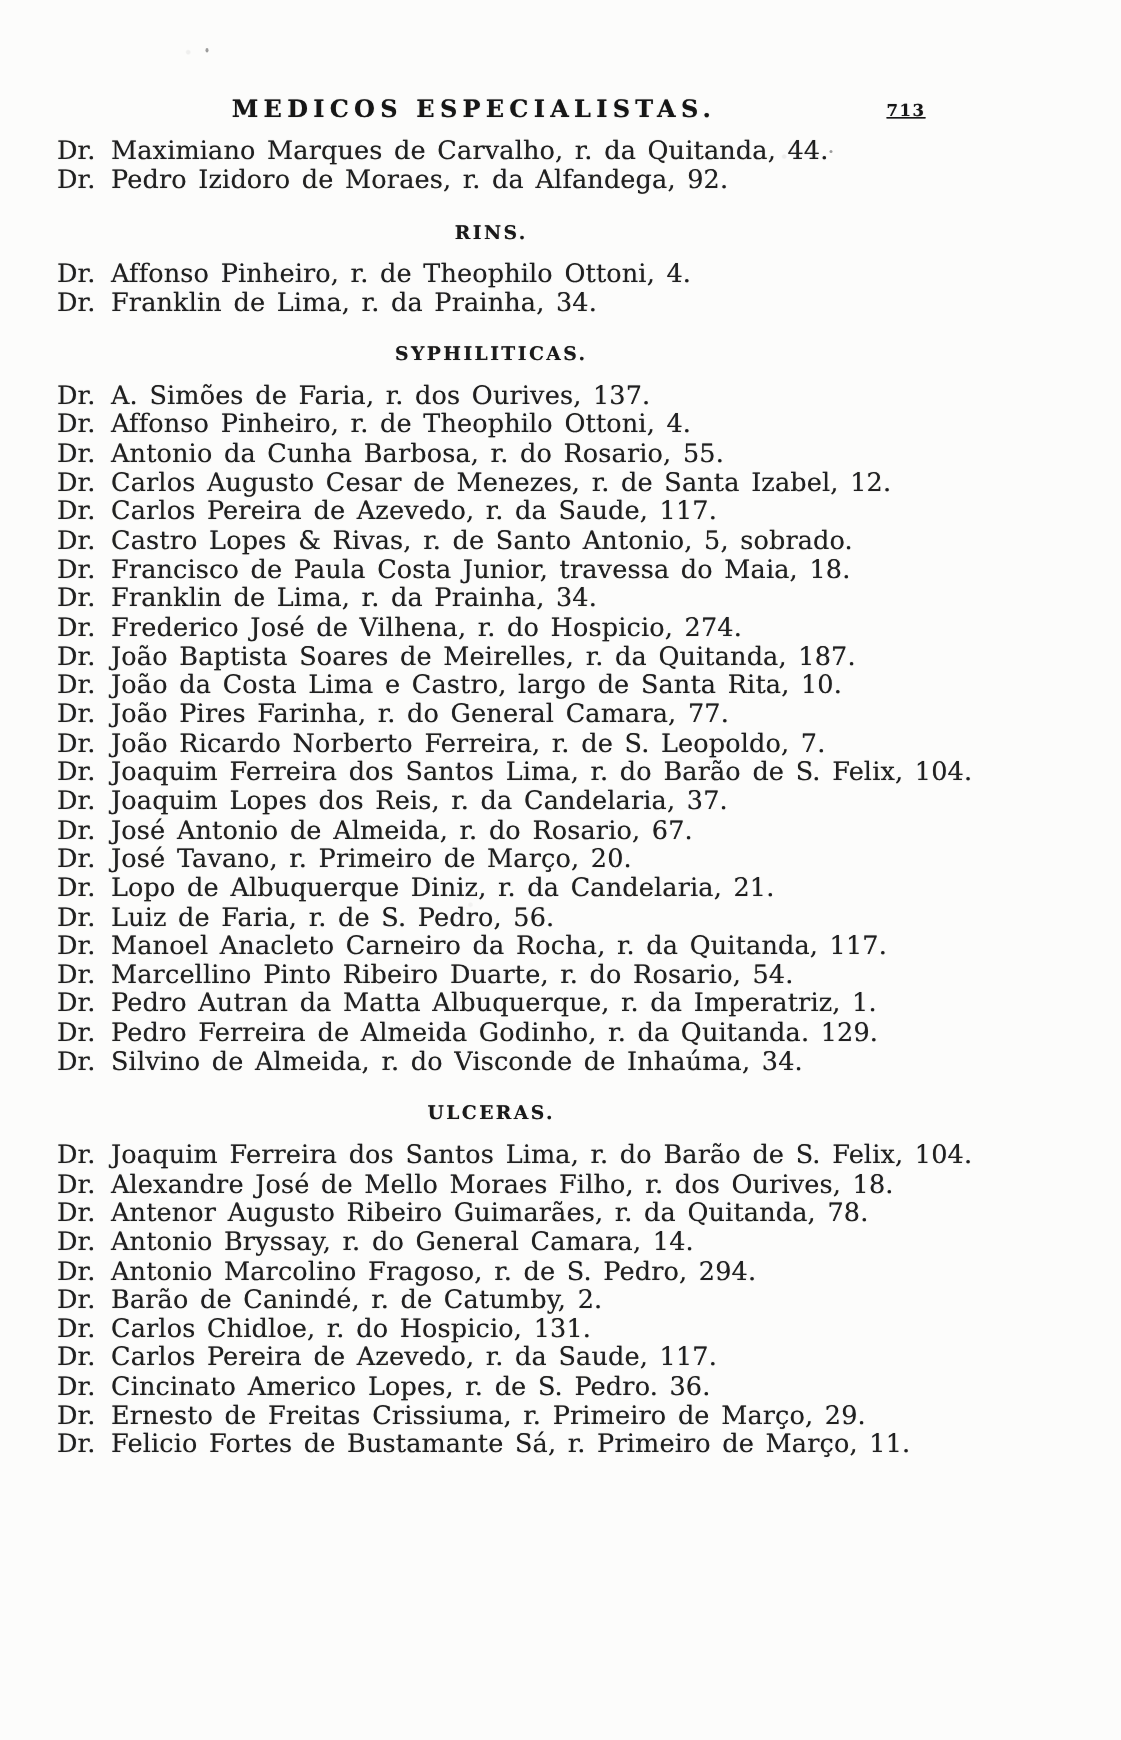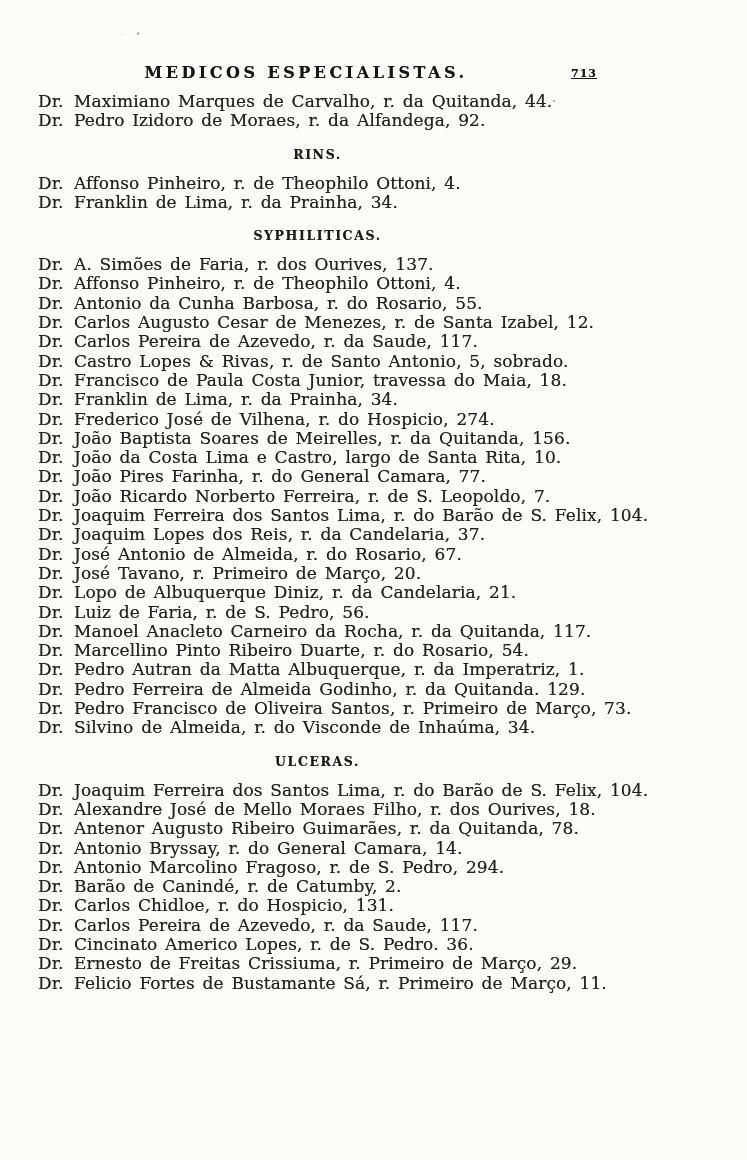--- a/index.html
+++ b/index.html
@@ -16,20 +16,21 @@
   }
   .page {
     position: relative;
     width: 677px; height: 1160px;
     overflow: hidden;
     background:
       radial-gradient(circle at 18% 3%, rgba(0,0,0,0.05) 0 1px, transparent 2px),
       radial-gradient(circle at 75% 9%, rgba(0,0,0,0.06) 0 1px, transparent 2px),
       radial-gradient(circle at 45% 52%, rgba(0,0,0,0.04) 0 1px, transparent 2px),
       var(--paper);
+    padding-left: 20px;
   }
   .header { position: absolute; top: 63px; left: 0; right: 0; height: 24px; }
   .header-title {
     position: absolute; left: 0; right: 65px; top: 0;
     text-align: center;
     font-weight: bold;
     font-size: 16px;
     line-height: 20px;
     letter-spacing: 3.5px;
     color: #161616;
@@ -104,35 +105,34 @@
         <h2 class="sec-heading">SYPHILITICAS.</h2>
         <p class="entry"><span class="dr">Dr.</span><span>A. Simões de Faria, r. dos Ourives, 137.</span></p>
         <p class="entry"><span class="dr">Dr.</span><span>Affonso Pinheiro, r. de Theophilo Ottoni, 4.</span></p>
         <p class="entry"><span class="dr">Dr.</span><span>Antonio da Cunha Barbosa, r. do Rosario, 55.</span></p>
         <p class="entry"><span class="dr">Dr.</span><span>Carlos Augusto Cesar de Menezes, r. de Santa Izabel, 12.</span></p>
         <p class="entry"><span class="dr">Dr.</span><span>Carlos Pereira de Azevedo, r. da Saude, 117.</span></p>
         <p class="entry"><span class="dr">Dr.</span><span>Castro Lopes &amp; Rivas, r. de Santo Antonio, 5, sobrado.</span></p>
         <p class="entry"><span class="dr">Dr.</span><span>Francisco de Paula Costa Junior, travessa do Maia, 18.</span></p>
         <p class="entry"><span class="dr">Dr.</span><span>Franklin de Lima, r. da Prainha, 34.</span></p>
         <p class="entry"><span class="dr">Dr.</span><span>Frederico José de Vilhena, r. do Hospicio, 274.</span></p>
-        <p class="entry"><span class="dr">Dr.</span><span>João Baptista Soares de Meirelles, r. da Quitanda, 156.</span></p>
+        <p class="entry"><span class="dr">Dr.</span><span>João Baptista Soares de Meirelles, r. da Quitanda, 187.</span></p>
         <p class="entry"><span class="dr">Dr.</span><span>João da Costa Lima e Castro, largo de Santa Rita, 10.</span></p>
         <p class="entry"><span class="dr">Dr.</span><span>João Pires Farinha, r. do General Camara, 77.</span></p>
         <p class="entry"><span class="dr">Dr.</span><span>João Ricardo Norberto Ferreira, r. de S. Leopoldo, 7.</span></p>
         <p class="entry"><span class="dr">Dr.</span><span>Joaquim Ferreira dos Santos Lima, r. do Barão de S. Felix, 104.</span></p>
         <p class="entry"><span class="dr">Dr.</span><span>Joaquim Lopes dos Reis, r. da Candelaria, 37.</span></p>
         <p class="entry"><span class="dr">Dr.</span><span>José Antonio de Almeida, r. do Rosario, 67.</span></p>
         <p class="entry"><span class="dr">Dr.</span><span>José Tavano, r. Primeiro de Março, 20.</span></p>
         <p class="entry"><span class="dr">Dr.</span><span>Lopo de Albuquerque Diniz, r. da Candelaria, 21.</span></p>
         <p class="entry"><span class="dr">Dr.</span><span>Luiz de Faria, r. de S. Pedro, 56.</span></p>
         <p class="entry"><span class="dr">Dr.</span><span>Manoel Anacleto Carneiro da Rocha, r. da Quitanda, 117.</span></p>
         <p class="entry"><span class="dr">Dr.</span><span>Marcellino Pinto Ribeiro Duarte, r. do Rosario, 54.</span></p>
         <p class="entry"><span class="dr">Dr.</span><span>Pedro Autran da Matta Albuquerque, r. da Imperatriz, 1.</span></p>
         <p class="entry"><span class="dr">Dr.</span><span>Pedro Ferreira de Almeida Godinho, r. da Quitanda. 129.</span></p>
-        <p class="entry"><span class="dr">Dr.</span><span>Pedro Francisco de Oliveira Santos, r. Primeiro de Março, 73.</span></p>
         <p class="entry"><span class="dr">Dr.</span><span>Silvino de Almeida, r. do Visconde de Inhaúma, 34.</span></p>
       </section>
       <section>
         <h2 class="sec-heading">ULCERAS.</h2>
         <p class="entry"><span class="dr">Dr.</span><span>Joaquim Ferreira dos Santos Lima, r. do Barão de S. Felix, 104.</span></p>
       </section>
       <section>
         <p class="entry"><span class="dr">Dr.</span><span>Alexandre José de Mello Moraes Filho, r. dos Ourives, 18.</span></p>
         <p class="entry"><span class="dr">Dr.</span><span>Antenor Augusto Ribeiro Guimarães, r. da Quitanda, 78.</span></p>
         <p class="entry"><span class="dr">Dr.</span><span>Antonio Bryssay, r. do General Camara, 14.</span></p>

